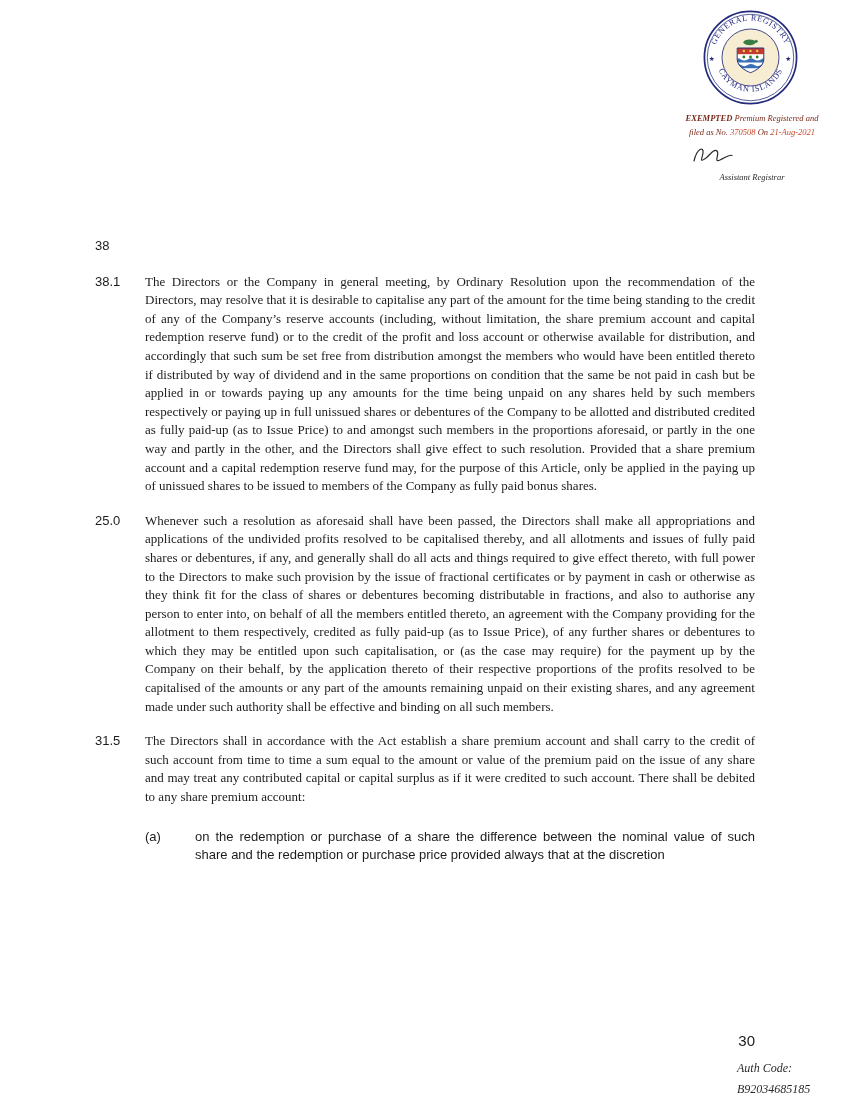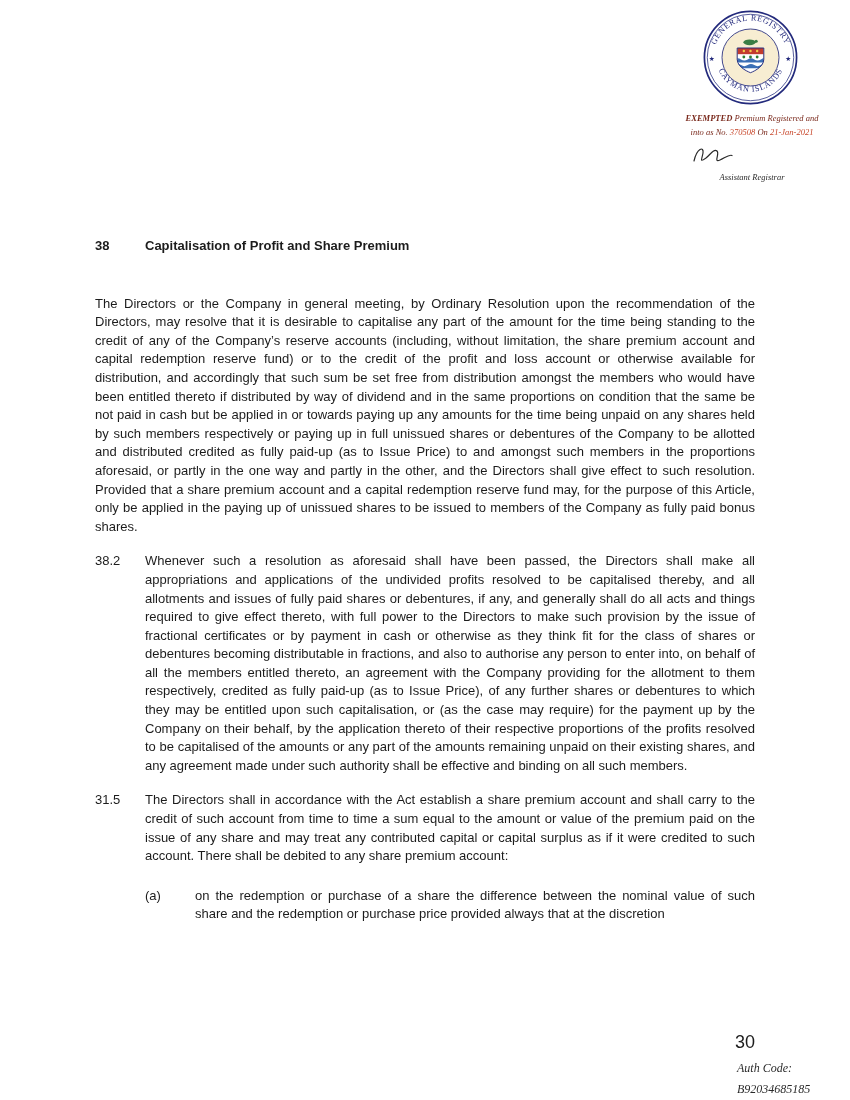--- a/index.html
+++ b/index.html
@@ -31,33 +31,33 @@
     font-family: "Liberation Serif", serif;
     font-style: italic;
     font-size: 8.5px; color: #2a2a2a;
   }
 
   
   .content {
     position: absolute; top: 237px; left: 95px; width: 660px;
     font-size: 13px; line-height: 18.6px;
   }
-  .heading-row { display: flex; font-weight: 700; margin-bottom: 39px; }
+  .heading-row { display: flex; font-weight: 400; margin-bottom: 17px; }
   .heading-row .num { width: 50px; flex-shrink: 0; }
   .clause { display: flex; margin-bottom: 16px; }
   .clause .num { width: 50px; flex-shrink: 0; }
-  .clause .body { flex: 1; text-align: justify; }
+  .clause .body { flex: 1; text-align: justify; font-family: Liberation Serif, serif; }
   .subclause { display: flex; margin-left: 50px; margin-top: 21px; }
   .subclause .num { width: 50px; flex-shrink: 0; }
   .subclause .body { flex: 1; text-align: justify; }
 
   
   .page-num {
     position: absolute; top: 1032px; left: 95px; width: 660px;
-    text-align: right; font-size: 18px; color: #1c1c1c;
+    text-align: right; font-size: 15px; color: #1c1c1c;
   }
   .footer {
     position: absolute; top: 1058px; left: 737px;
     font-family: "Liberation Serif", serif;
     font-style: italic;
     font-size: 12px; line-height: 1.75; color: #2a2a2a;
   }
 </style>
 </head>
 <body>
@@ -100,43 +100,43 @@
           <circle cx="50" cy="43.2" r="1.3" fill="#f2c94c"></circle>
           <circle cx="57" cy="43.2" r="1.3" fill="#f2c94c"></circle>
         </g>
         <path d="M 36,40 h 28 v 12 c 0,9 -14,14 -14,14 s -14,-5 -14,-14 z" fill="none" stroke="#232a7c" stroke-width="1"></path>
       </g>
     </svg>
   </div>
 
   <div class="stamp-block">
     <div><span class="bold">EXEMPTED</span><span> Premium Registered and</span></div>
-    <div><span>into as No. </span><span class="red">370508</span><span> On </span><span class="red">21-Jan-2021</span></div>
+    <div><span>filed as No. </span><span class="red">370508</span><span> On </span><span class="red">21-Aug-2021</span></div>
   </div>
 
   <div class="signature">
     <svg width="46" height="26" viewBox="0 0 46 26">
       <path d="M4,19 C7,6 14,4 13,11 C12,17 9,21 16,16 C20,13 24,6 27,9 C30,12 23,21 30,18 C34,16.5 39,12 42,13.5" fill="none" stroke="#2a2a2a" stroke-width="1.2" stroke-linecap="round"></path>
     </svg>
   </div>
   <div class="registrar-title">Assistant Registrar</div>
 
   <div class="content">
 
     <div class="heading-row">
       <div class="num">38</div>
-      <div class="title">Capitalisation of Profit and Share Premium</div>
     </div>
 
     <div class="clause">
+      <div class="num">38.1</div>
       <div class="body">The Directors or the Company in general meeting, by Ordinary Resolution upon the recommendation of the Directors, may resolve that it is desirable to capitalise any part of the amount for the time being standing to the credit of any of the Company’s reserve accounts (including, without limitation, the share premium account and capital redemption reserve fund) or to the credit of the profit and loss account or otherwise available for distribution, and accordingly that such sum be set free from distribution amongst the members who would have been entitled thereto if distributed by way of dividend and in the same proportions on condition that the same be not paid in cash but be applied in or towards paying up any amounts for the time being unpaid on any shares held by such members respectively or paying up in full unissued shares or debentures of the Company to be allotted and distributed credited as fully paid-up (as to Issue Price) to and amongst such members in the proportions aforesaid, or partly in the one way and partly in the other, and the Directors shall give effect to such resolution.  Provided that a share premium account and a capital redemption reserve fund may, for the purpose of this Article, only be applied in the paying up of unissued shares to be issued to members of the Company as fully paid bonus shares.</div>
     </div>
 
     <div class="clause">
-      <div class="num">38.2</div>
+      <div class="num">25.0</div>
       <div class="body">Whenever such a resolution as aforesaid shall have been passed, the Directors shall make all appropriations and applications of the undivided profits resolved to be capitalised thereby, and all allotments and issues of fully paid shares or debentures, if any, and generally shall do all acts and things required to give effect thereto, with full power to the Directors to make such provision by the issue of fractional certificates or by payment in cash or otherwise as they think fit for the class of shares or debentures becoming distributable in fractions, and also to authorise any person to enter into, on behalf of all the members entitled thereto, an agreement with the Company providing for the allotment to them respectively, credited as fully paid-up (as to Issue Price), of any further shares or debentures to which they may be entitled upon such capitalisation, or (as the case may require) for the payment up by the Company on their behalf, by the application thereto of their respective proportions of the profits resolved to be capitalised of the amounts or any part of the amounts remaining unpaid on their existing shares, and any agreement made under such authority shall be effective and binding on all such members.</div>
     </div>
 
     <div class="clause">
       <div class="num">31.5</div>
       <div class="body">The Directors shall in accordance with the Act establish a share premium account and shall carry to the credit of such account from time to time a sum equal to the amount or value of the premium paid on the issue of any share and may treat any contributed capital or capital surplus as if it were credited to such account.  There shall be debited to any share premium account:</div>
     </div>
 
     <div class="subclause">
       <div class="num">(a)</div>

